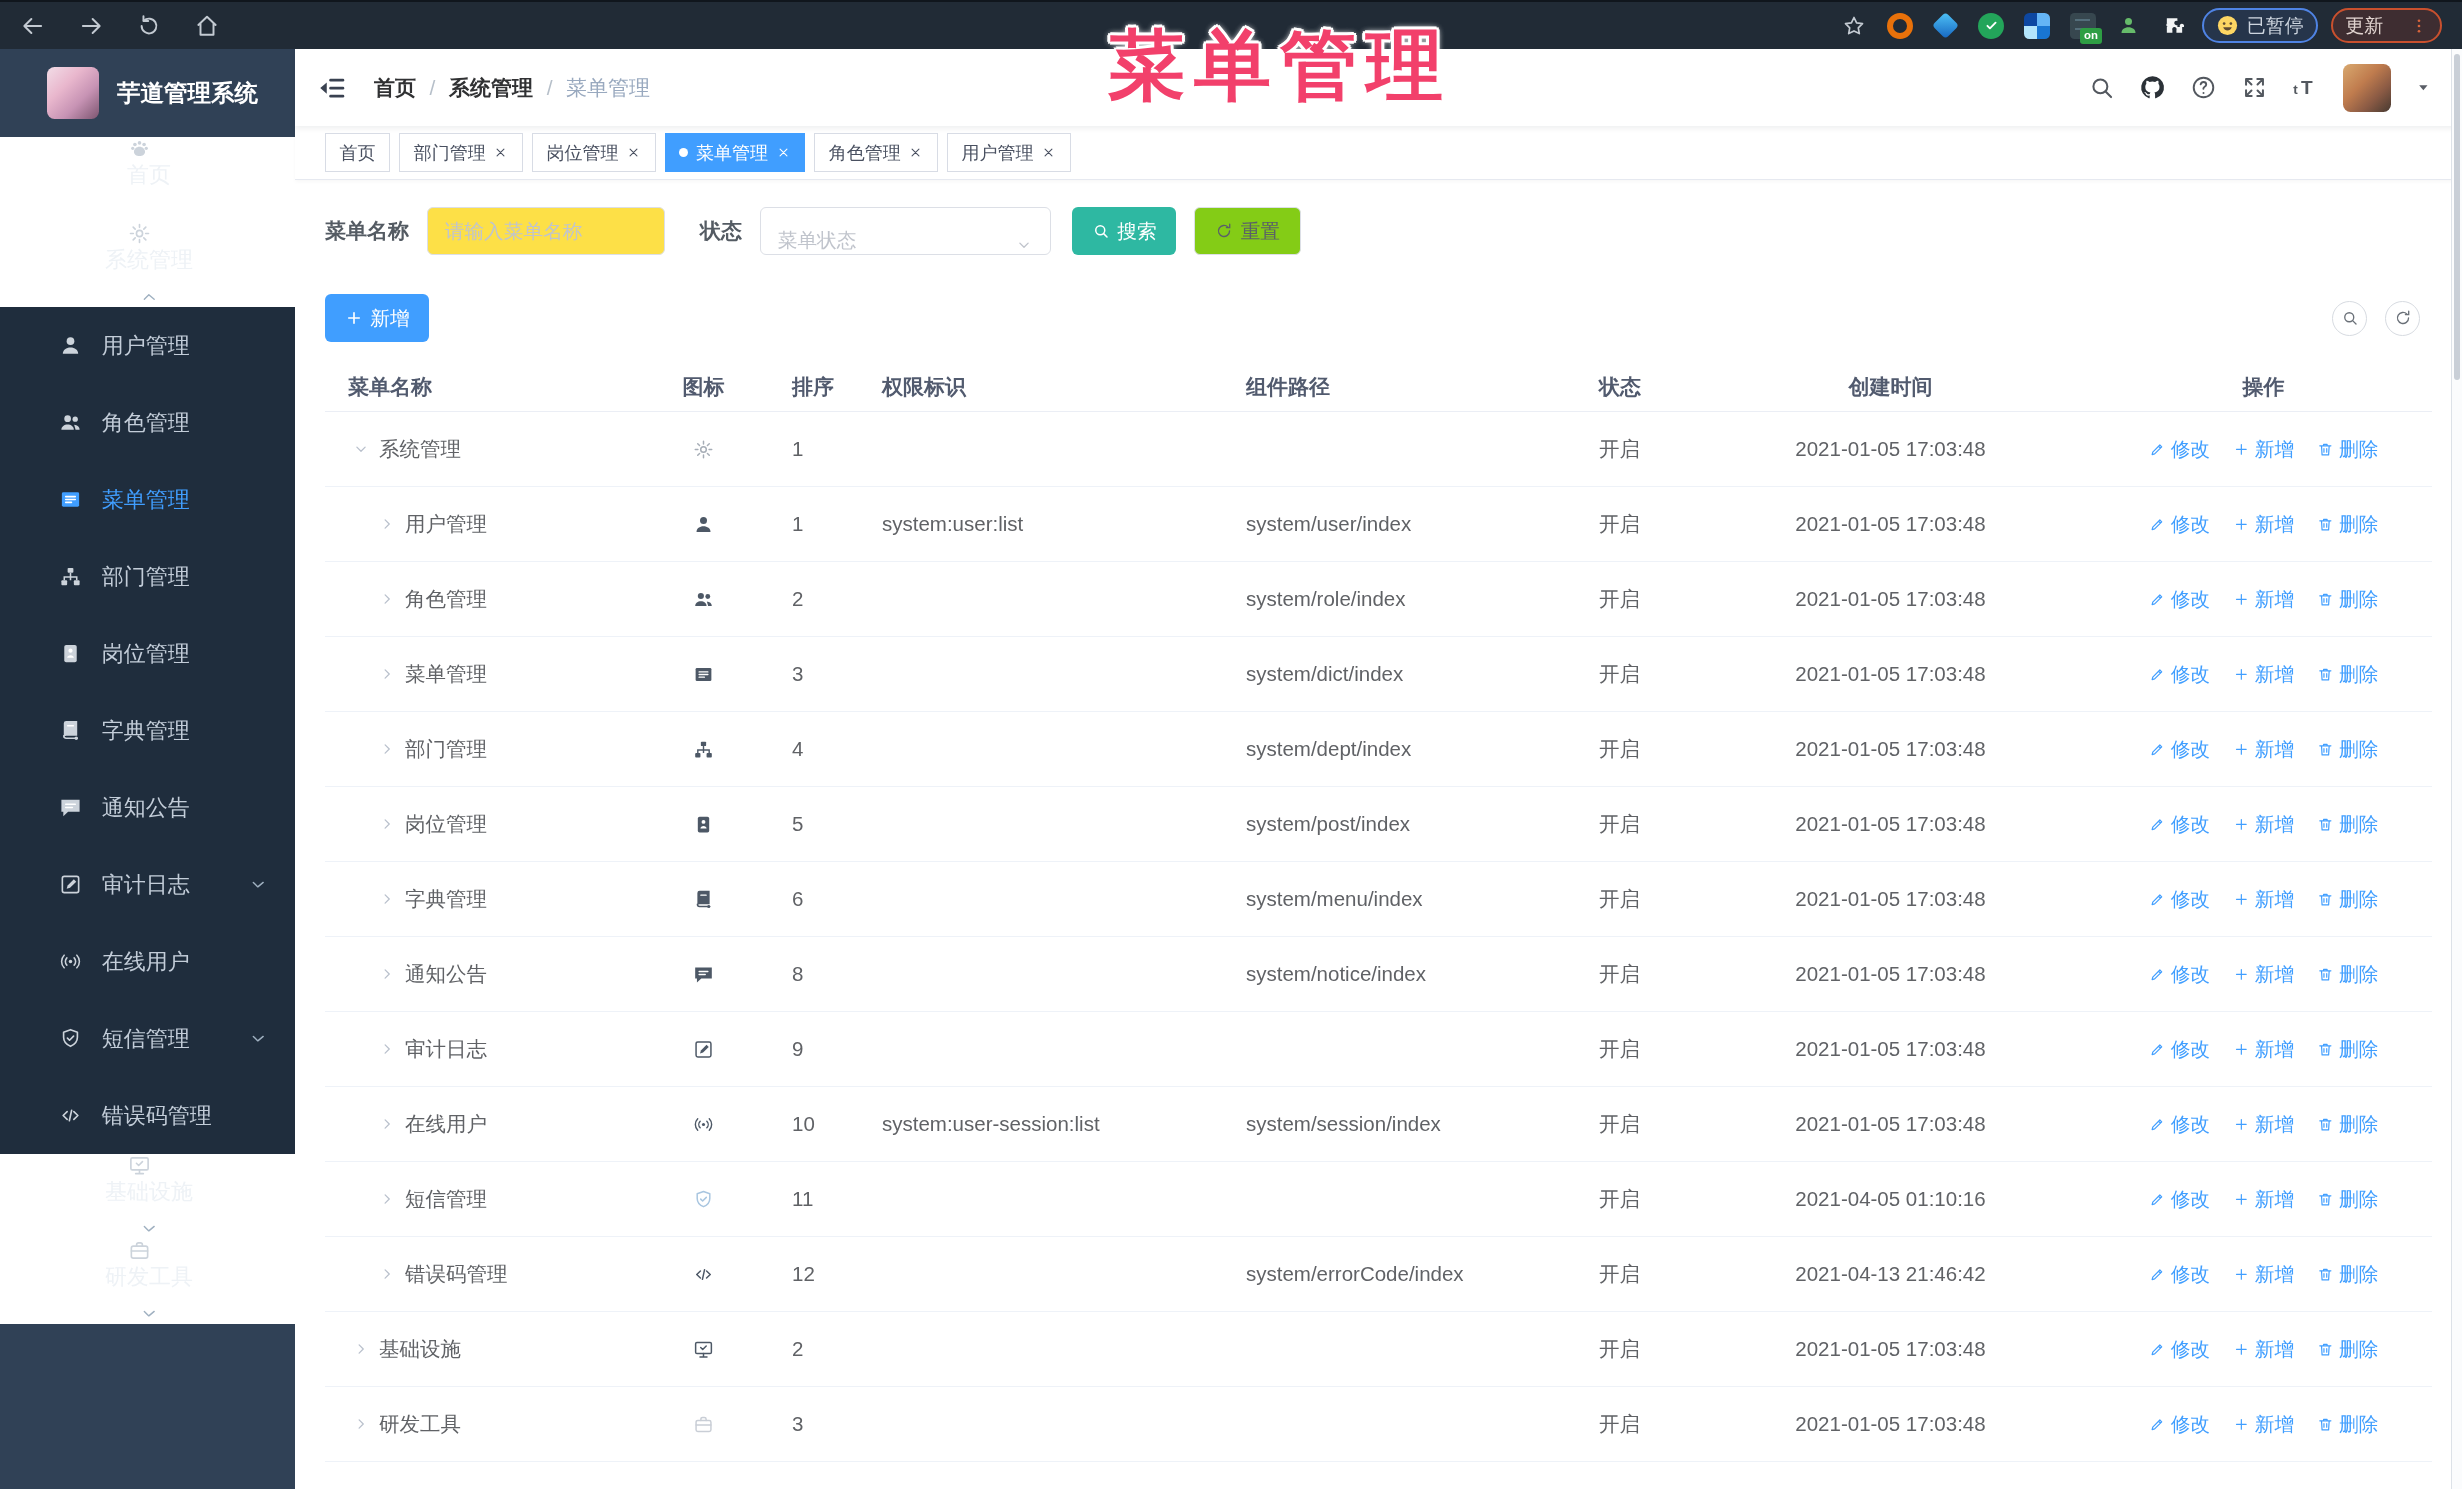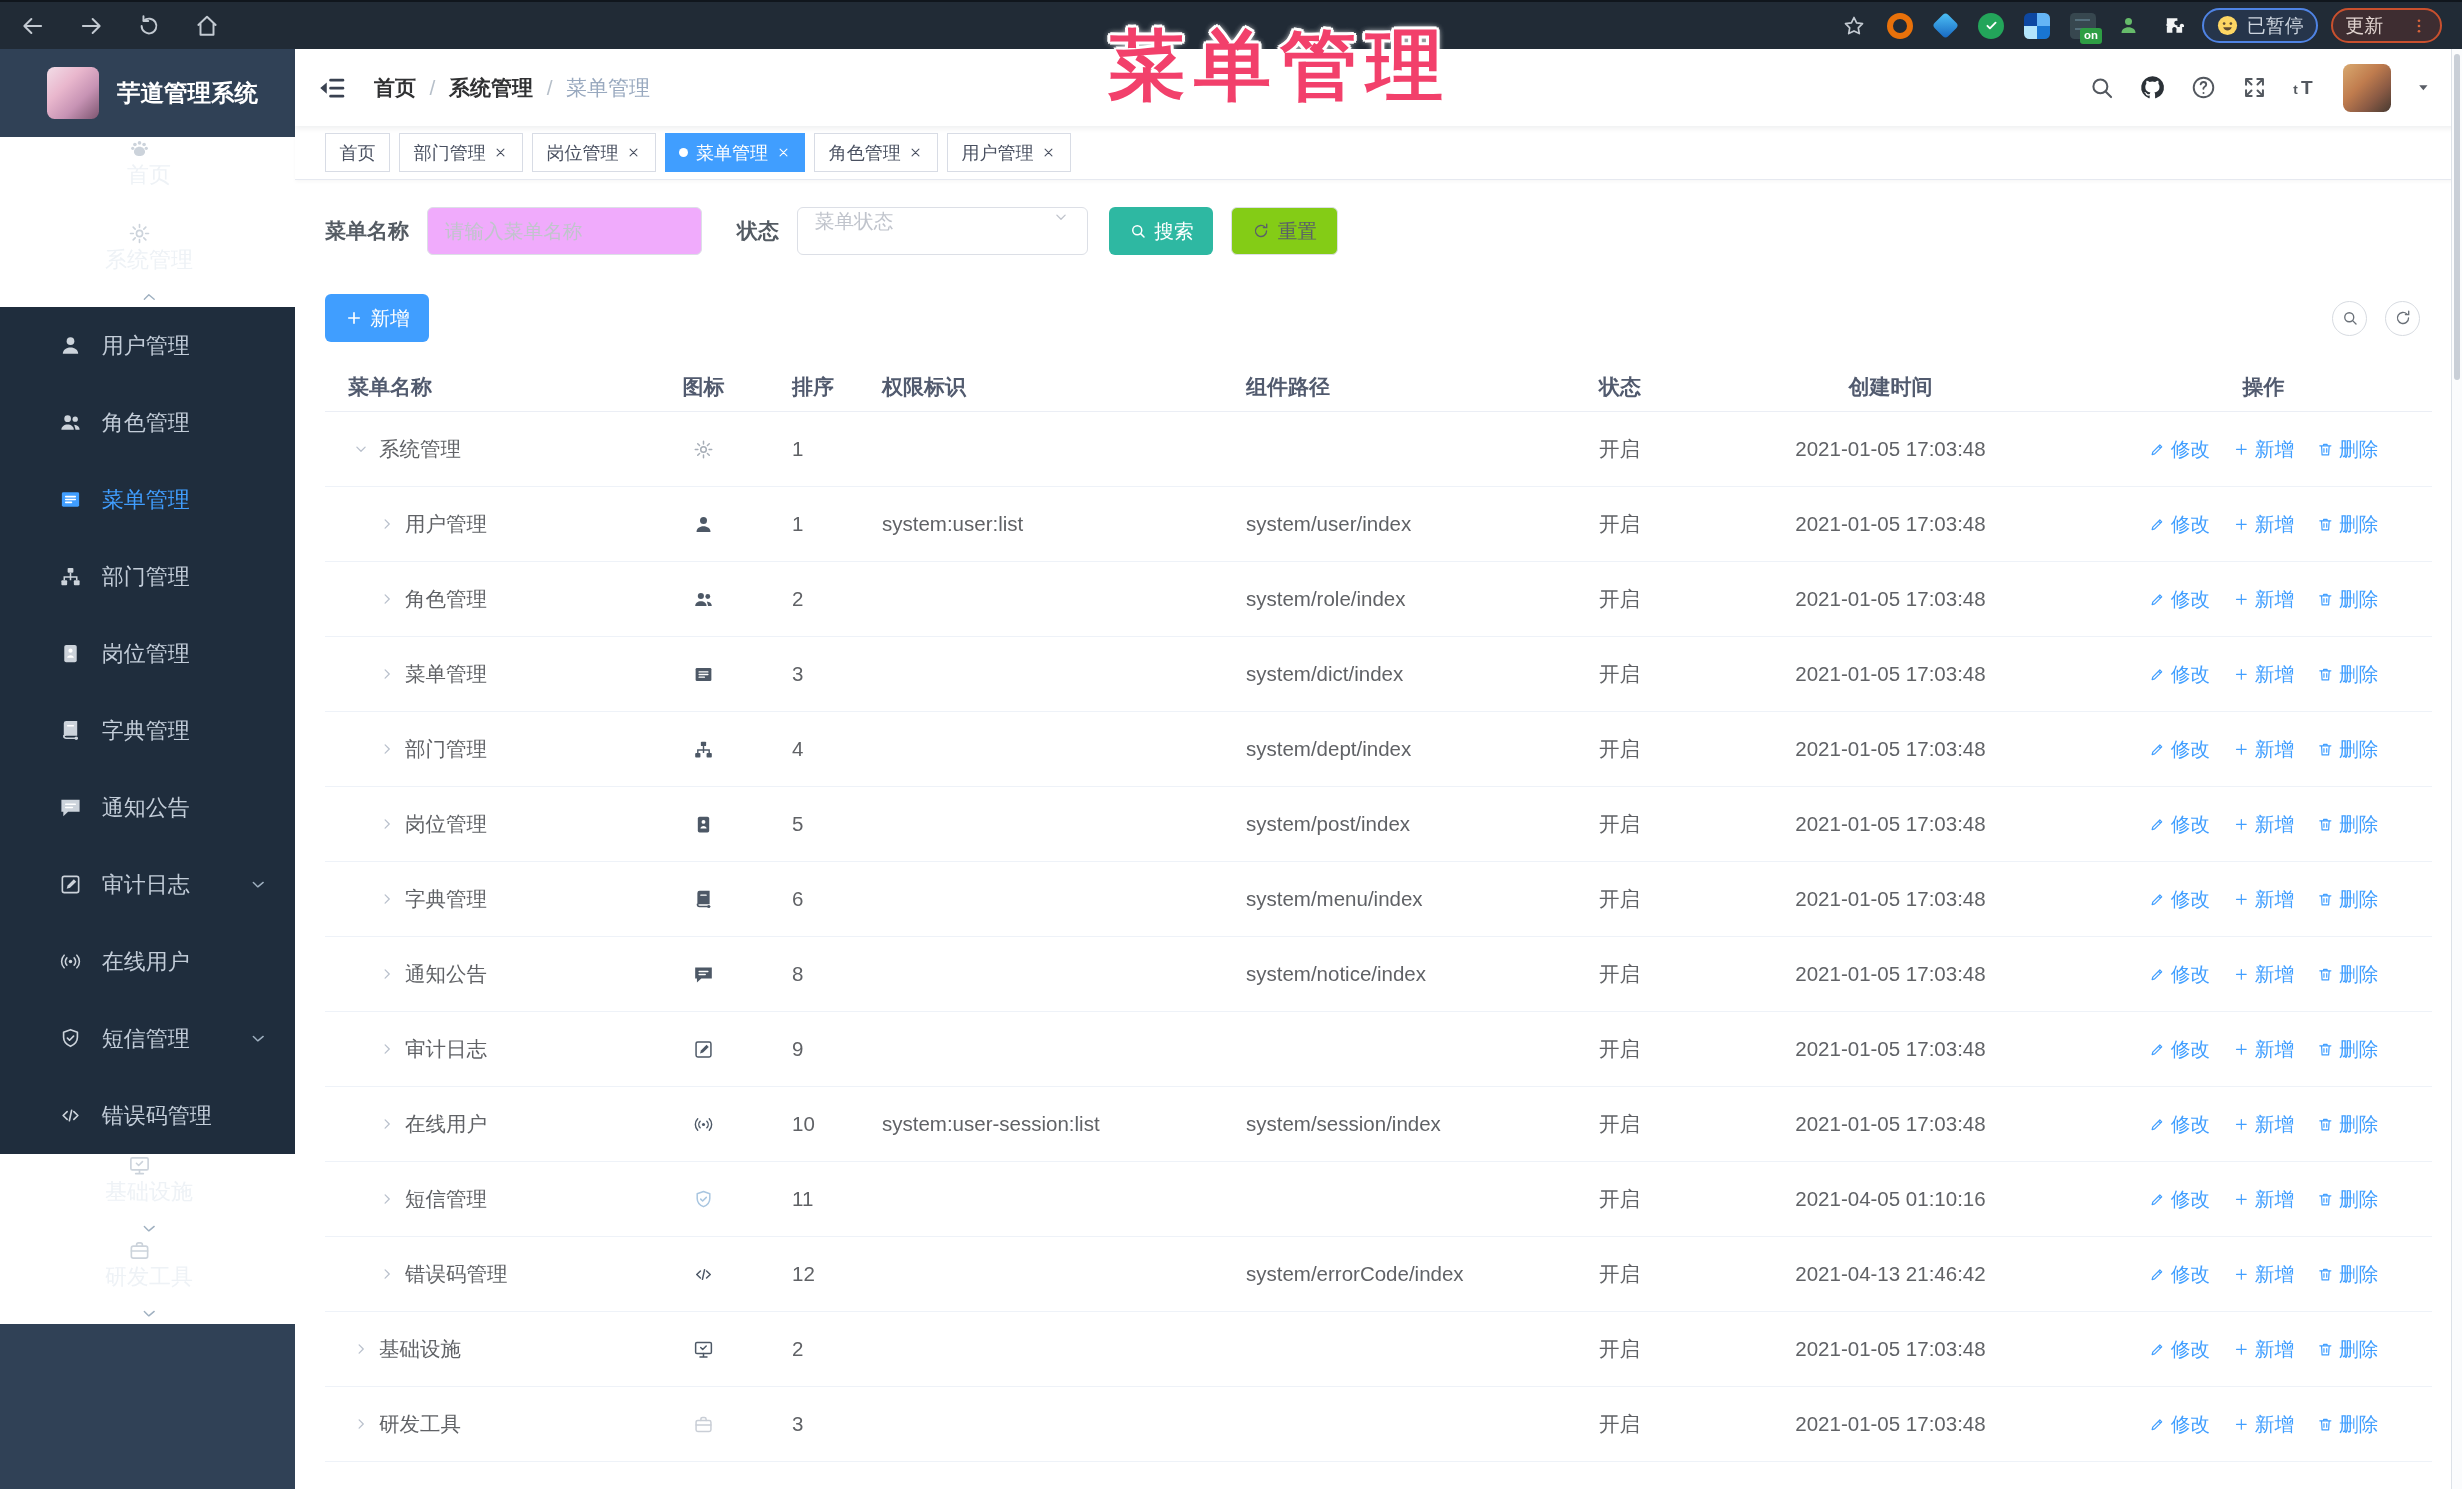--- a/index.html
+++ b/index.html
@@ -76,26 +76,26 @@
            border-bottom:1.5px solid #e6e9f0;box-shadow:0 1.5px 3.8px rgba(0,0,0,.03);position:relative;z-index:1}
   .tag{display:inline-flex;align-items:center;height:39px;padding:0 13.6px;border:1.5px solid #d8dce5;background:#fff;
        color:#495060;font-size:18px;gap:7.6px;cursor:pointer;box-sizing:border-box;white-space:nowrap}
   .tag.active{background:#409eff;border-color:#409eff;color:#fff}
   .tagdot{width:9px;height:9px;border-radius:50%;background:#fff;flex:none}
   .tagx{width:15px;height:15px}
 
   .content{flex:1;padding:27px 30px 0;box-sizing:border-box}
   .filter{display:flex;align-items:center}
   .flabel{font-size:21px;color:#545b63;font-weight:700;white-space:nowrap}
-  .finput{width:275px;height:48px;border:1.5px solid #dcdfe6;border-radius:6px;margin:0 35px 0 18px;
+  .finput{width:238px;height:48px;border:1.5px solid #dcdfe6;border-radius:6px;margin:0 35px 0 18px;
           padding:0 16.7px;font-size:19.7px;color:#606266;box-sizing:border-box;outline:none;
-          font-family:inherit;background:#f0abfc}
+          font-family:inherit;background:#fde047}
   .finput::placeholder{color:#c0c4cc}
   .fselect{width:291px;height:48px;border:1.5px solid #dcdfe6;border-radius:6px;margin-left:18px;padding:0 16.7px;
-           display:flex;align-items:flex-start;justify-content:space-between;color:#c0c4cc;font-size:19.7px;box-sizing:border-box}
+           display:flex;align-items:flex-end;justify-content:space-between;color:#c0c4cc;font-size:19.7px;box-sizing:border-box}
   .fselect .icon{width:18px;height:18px;color:#c0c4cc}
   .btn{height:48px;border-radius:6px;display:inline-flex;align-items:center;justify-content:center;
        font-size:19.7px;padding:0 19.7px;gap:7.6px;cursor:pointer;box-sizing:border-box;white-space:nowrap}
   .btn .icon{width:18px;height:18px}
   .btn-search{background:#2eb8a2;color:#fff;margin-left:21px}
   .btn-reset{background:#84cc16;border:1.5px solid #dcdfe6;color:#5a6068;margin-left:18px}
   .toolbar{display:flex;align-items:center;margin-top:39px}
   .btn-add{background:#409eff;color:#fff}
   .roundbtns{margin-left:auto;display:flex;gap:18px;margin-right:12px}
   .rbtn{width:35px;height:35px;border-radius:50%;border:1.5px solid #d7dbe1;background:#fff;display:flex;

